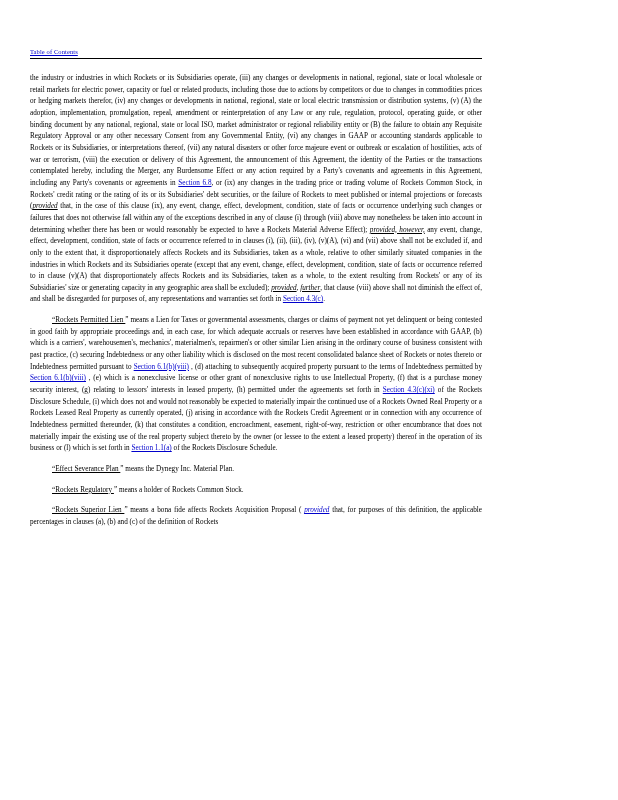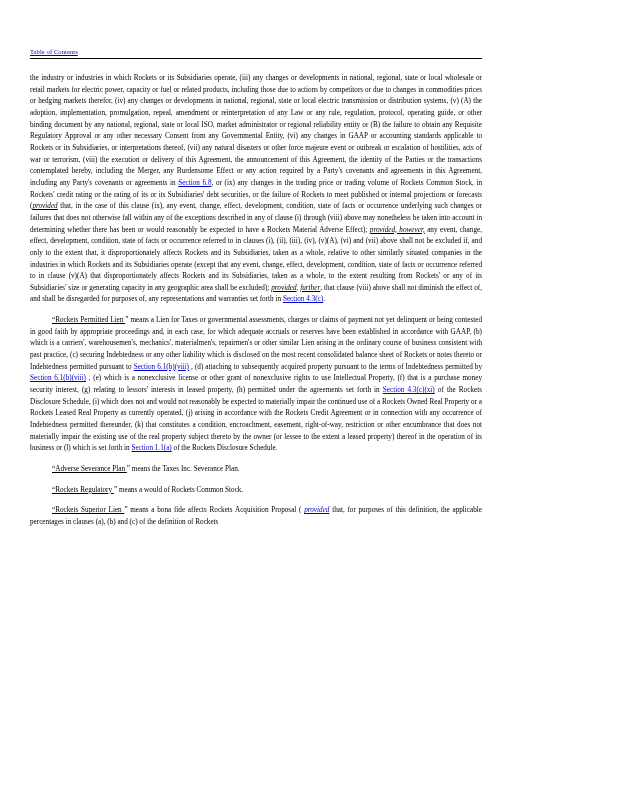--- a/index.html
+++ b/index.html
@@ -66,19 +66,19 @@
 <body>
 
 <div class="page">
 
   <a class="toc-link" href="#">Table of Contents</a>
   <hr class="toc-rule">
 
   <div id="paragraphs">
       <div class="body-text"><span>the industry or industries in which Rockets or its Subsidiaries operate, (iii) any changes or developments in national, regional, state or local wholesale or retail markets for electric power, capacity or fuel or related products, including those due to actions by competitors or due to changes in commodities prices or hedging markets therefor, (iv) any changes or developments in national, regional, state or local electric transmission or distribution systems, (v) (A) the adoption, implementation, promulgation, repeal, amendment or reinterpretation of any Law or any rule, regulation, protocol, operating guide, or other binding document by any national, regional, state or local ISO, market administrator or regional reliability entity or (B) the failure to obtain any Requisite Regulatory Approval or any other necessary Consent from any Governmental Entity, (vi) any changes in GAAP or accounting standards applicable to Rockets or its Subsidiaries, or interpretations thereof, (vii) any natural disasters or other force majeure event or outbreak or escalation of hostilities, acts of war or terrorism, (viii) the execution or delivery of this Agreement, the announcement of this Agreement, the identity of the Parties or the transactions contemplated hereby, including the Merger, any Burdensome Effect or any action required by a Party's covenants and agreements in this Agreement, including any Party's covenants or agreements in </span><a href="#" class="link">Section 6.8</a><span>, or (ix) any changes in the trading price or trading volume of Rockets Common Stock, in Rockets' credit rating or the rating of its or its Subsidiaries' debt securities, or the failure of Rockets to meet published or internal projections or forecasts (</span><span class="u italic">provided</span><span> that, in the case of this clause (ix), any event, change, effect, development, condition, state of facts or occurrence underlying such changes or failures that does not otherwise fall within any of the exceptions described in any of clause (i) through (viii) above may nonetheless be taken into account in determining whether there has been or would reasonably be expected to have a Rockets Material Adverse Effect); </span><span class="u italic">provided, however,</span><span> any event, change, effect, development, condition, state of facts or occurrence referred to in clauses (i), (ii), (iii), (iv), (v)(A), (vi) and (vii) above shall not be excluded if, and only to the extent that, it disproportionately affects Rockets and its Subsidiaries, taken as a whole, relative to other similarly situated companies in the industries in which Rockets and its Subsidiaries operate (except that any event, change, effect, development, condition, state of facts or occurrence referred to in clause (v)(A) that disproportionately affects Rockets and its Subsidiaries, taken as a whole, to the extent resulting from Rockets' or any of its Subsidiaries' size or generating capacity in any geographic area shall be excluded);  </span><span class="u italic">provided</span><span>, </span><span class="u italic">further</span><span>, that clause (viii) above shall not diminish the effect of, and shall be disregarded for purposes of, any representations and warranties set forth in </span><a href="#" class="link">Section 4.3(c)</a><span>.</span></div>
       <div class="body-text indent"><span class="u">“Rockets Permitted Lien </span><span>” means a Lien for Taxes or governmental assessments, charges or claims of payment not yet delinquent or being contested in good faith by appropriate proceedings and, in each case, for which adequate accruals or reserves have been established in accordance with GAAP, (b) which is a carriers', warehousemen's, mechanics', materialmen's, repairmen's or other similar Lien arising in the ordinary course of business consistent with past practice, (c) securing Indebtedness or any other liability which is disclosed on the most recent consolidated balance sheet of Rockets or notes thereto or Indebtedness permitted pursuant to </span><a href="#" class="link">Section 6.1(b)(viii)</a><span> , (d) attaching to subsequently acquired property pursuant to the terms of Indebtedness permitted by </span><a href="#" class="link">Section 6.1(b)(viii)</a><span> , (e) which is a nonexclusive license or other grant of nonexclusive rights to use Intellectual Property, (f) that is a purchase money security interest, (g) relating to lessors' interests in leased property, (h) permitted under the agreements set forth in </span><a href="#" class="link">Section 4.3(c)(xi)</a><span> of the Rockets Disclosure Schedule, (i) which does not and would not reasonably be expected to materially impair the continued use of a Rockets Owned Real Property or a Rockets Leased Real Property as currently operated, (j) arising in accordance with the Rockets Credit Agreement or in connection with any occurrence of Indebtedness permitted thereunder, (k) that constitutes a condition, encroachment, easement,     right-of-way, restriction or other encumbrance that does not materially impair the existing use of the real property subject thereto by the owner (or lessee to the extent a leased property) thereof in the operation of its business or (l) which is set forth in </span><a href="#" class="link">Section 1.1(a)</a><span>  of the Rockets Disclosure Schedule.</span></div>
-      <div class="body-text indent"><span class="u">“Adverse Severance Plan </span><span>” means the Taxes Inc. Severance Plan.</span></div>
-      <div class="body-text indent"><span class="u">“Rockets Regulatory </span><span>” means a would of Rockets Common Stock.</span></div>
+      <div class="body-text indent"><span class="u">“Effect Severance Plan </span><span>” means the Dynegy Inc. Material Plan.</span></div>
+      <div class="body-text indent"><span class="u">“Rockets Regulatory </span><span>” means a holder of Rockets Common Stock.</span></div>
       <div class="body-text indent"><span class="u">“Rockets Superior Lien </span><span>” means a bona fide affects Rockets Acquisition Proposal (  </span><a href="#" class="link italic">provided</a><span> that, for purposes of this definition, the applicable percentages in clauses (a), (b) and (c) of the definition of Rockets</span></div>
     </div>
 
 
 </div>
 
 </body></html>

